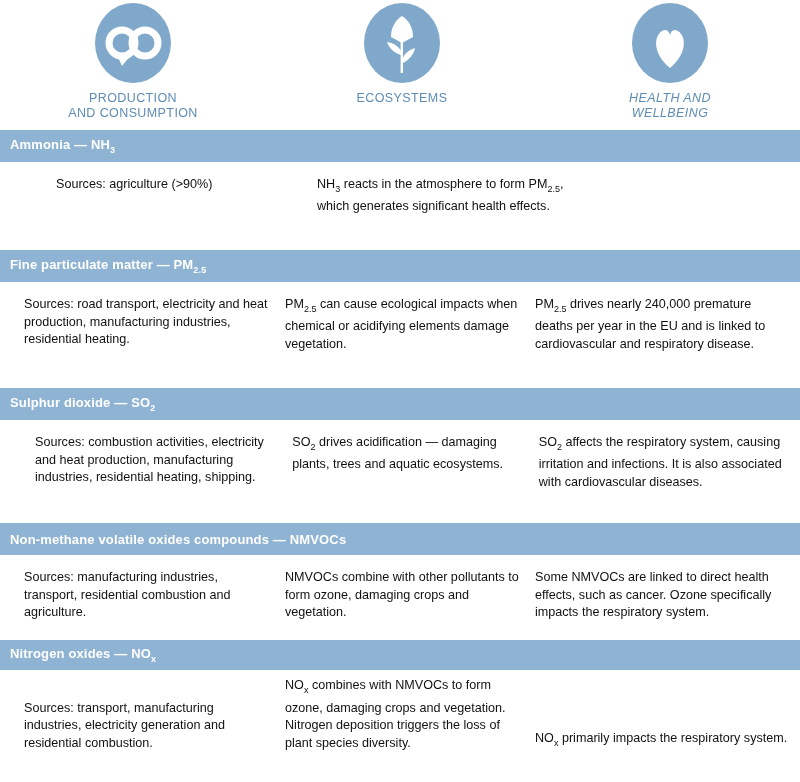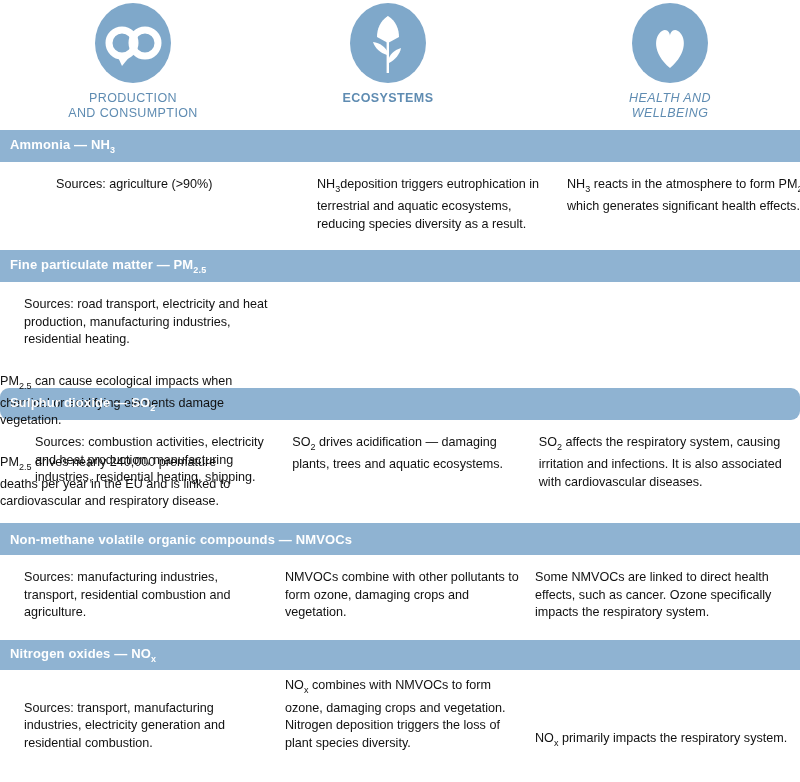--- a/index.html
+++ b/index.html
@@ -107,21 +107,21 @@
           </g>
           <polygon points="22,52 36,52 27,63" fill="#ffffff"></polygon>
         </svg>
       </div>
       <div class="cat-label">
         <span>PRODUCTION</span>
         <span class="l2">AND CONSUMPTION</span>
       </div>
     </div>
 
-    <div class="cat" style="left:288px;font-weight:bold;">
+    <div class="cat" style="left:302px;">
       <div class="cat-icon">
         <svg width="76" height="80" viewBox="0 0 76 80">
           <g fill="#ffffff">
             <path d="M38 13 C30 18 27 26 27 34 L38 40 L49 34 C49 26 46 18 38 13 Z"></path>
             <path d="M30 33 C30 24 33 17 38 13 C36 20 35 27 36 36 Z"></path>
             <rect x="36.6" y="34" width="2.4" height="36"></rect>
             <path d="M37 52 C30 50 25 45 23 39 C30 40 36 44 38 50 Z"></path>
             <path d="M39 60 C45 57 50 51 51 45 C44 47 39 52 38 58 Z"></path>
           </g>
         </svg>
@@ -144,44 +144,43 @@
       </div>
     </div>
 
   </div>
 
   <div class="band" style="height:32px;">
     <span class="band-title">Ammonia — NH<sub>3</sub></span>
   </div>
   <div class="row" style="height:88px;margin-left:32px;">
     <div class="cell cell-1">Sources: agriculture (&gt;90%)</div>
-    <div class="cell cell-2">NH<sub>3</sub>deposition triggers eutrophication in terrestrial and aquatic ecosystems, reducing species diversity as a result.</div>
     <div class="cell cell-3">NH<sub>3</sub> reacts in the atmosphere to form PM<sub>2.5</sub>, which generates significant health effects.</div>
   </div>
 
   <div class="band" style="height:32px;">
     <span class="band-title">Fine particulate matter — PM<sub>2.5</sub></span>
   </div>
-  <div class="row" style="height:106px;flex-direction:column;">
+  <div class="row" style="height:106px;">
     <div class="cell cell-1">Sources: road transport, electricity and heat production, manufacturing industries, residential heating.</div>
     <div class="cell cell-2">PM<sub>2.5</sub> can cause ecological impacts when chemical or acidifying elements damage vegetation.</div>
     <div class="cell cell-3">PM<sub>2.5</sub> drives nearly 240,000 premature deaths per year in the EU and is linked to cardiovascular and respiratory disease.</div>
   </div>
 
-  <div class="band" style="height:32px;border-radius:9px;">
+  <div class="band" style="height:32px;">
     <span class="band-title">Sulphur dioxide — SO<sub>2</sub></span>
   </div>
   <div class="row" style="height:103px;padding-left:11px;">
     <div class="cell cell-1">Sources: combustion activities, electricity and heat production, manufacturing industries, residential heating, shipping.</div>
     <div class="cell cell-2">SO<sub>2</sub> drives acidification — damaging plants, trees and aquatic ecosystems.</div>
     <div class="cell cell-3">SO<sub>2</sub> affects the respiratory system, causing irritation and infections. It is also associated with cardiovascular diseases.</div>
   </div>
 
   <div class="band" style="height:32px;">
-    <span class="band-title">Non-methane volatile organic compounds — NMVOCs</span>
+    <span class="band-title">Non-methane volatile oxides compounds — NMVOCs</span>
   </div>
   <div class="row" style="height:85px;">
     <div class="cell cell-1">Sources: manufacturing industries, transport, residential combustion and agriculture.</div>
     <div class="cell cell-2">NMVOCs combine with other pollutants to form ozone, damaging crops and vegetation.</div>
     <div class="cell cell-3">Some NMVOCs are linked to direct health effects, such as cancer. Ozone specifically impacts the respiratory system.</div>
   </div>
 
   <div class="band" style="height:30px;">
     <span class="band-title">Nitrogen oxides — NO<sub>x</sub></span>
   </div>

